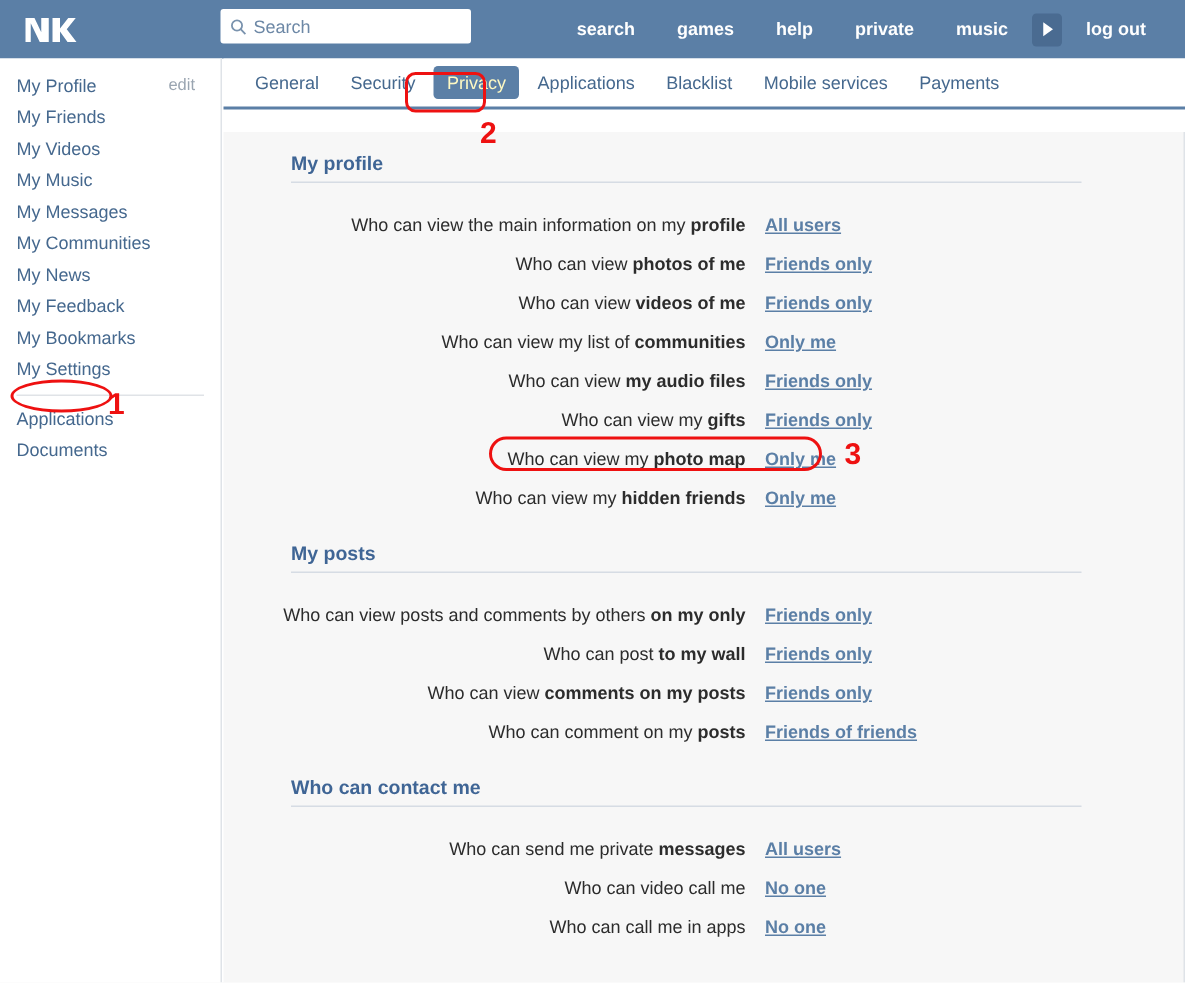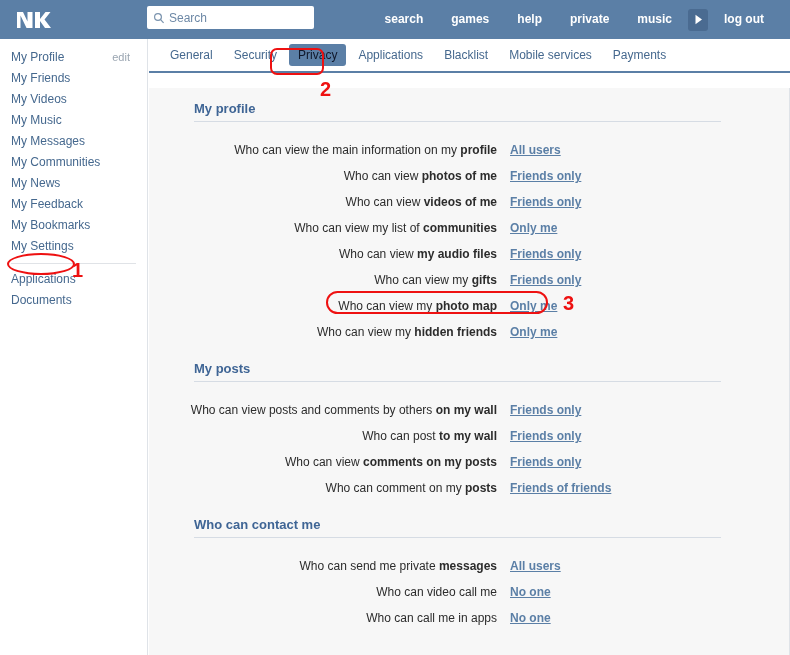--- a/index.html
+++ b/index.html
@@ -173,21 +173,21 @@
   .tab {
     font-size: 12px;
     color: #45688e;
     padding: 4px 9px;
     border-radius: 3px;
     white-space: nowrap;
     margin-right: 3px;
   }
   .tab.active {
     background: #5b7fa6;
-    color: #0f172a;
+    color: #fef9c3;
   }
 
   
   #content {
     position: absolute;
     top: 88px;
     left: 149px;
     width: 641px;
     height: 567px;
     background: #f7f7f7;
@@ -363,21 +363,21 @@
       <div class="setting-row">
         <div class="setting-label"><span>Who can view my </span><b>hidden friends</b></div>
         <a class="setting-value" href="#">Only me</a>
       </div>
       <div style="height: 18px;"></div>
     </div>
     <div class="section">
       <div class="section-title">My posts</div>
       <div class="section-rule"></div>
       <div class="setting-row">
-        <div class="setting-label"><span>Who can view posts and comments by others </span><b>on my wall</b></div>
+        <div class="setting-label"><span>Who can view posts and comments by others </span><b>on my only</b></div>
         <a class="setting-value" href="#">Friends only</a>
       </div>
       <div class="setting-row">
         <div class="setting-label"><span>Who can post </span><b>to my wall</b></div>
         <a class="setting-value" href="#">Friends only</a>
       </div>
       <div class="setting-row">
         <div class="setting-label"><span>Who can view </span><b>comments on my posts</b></div>
         <a class="setting-value" href="#">Friends only</a>
       </div>

